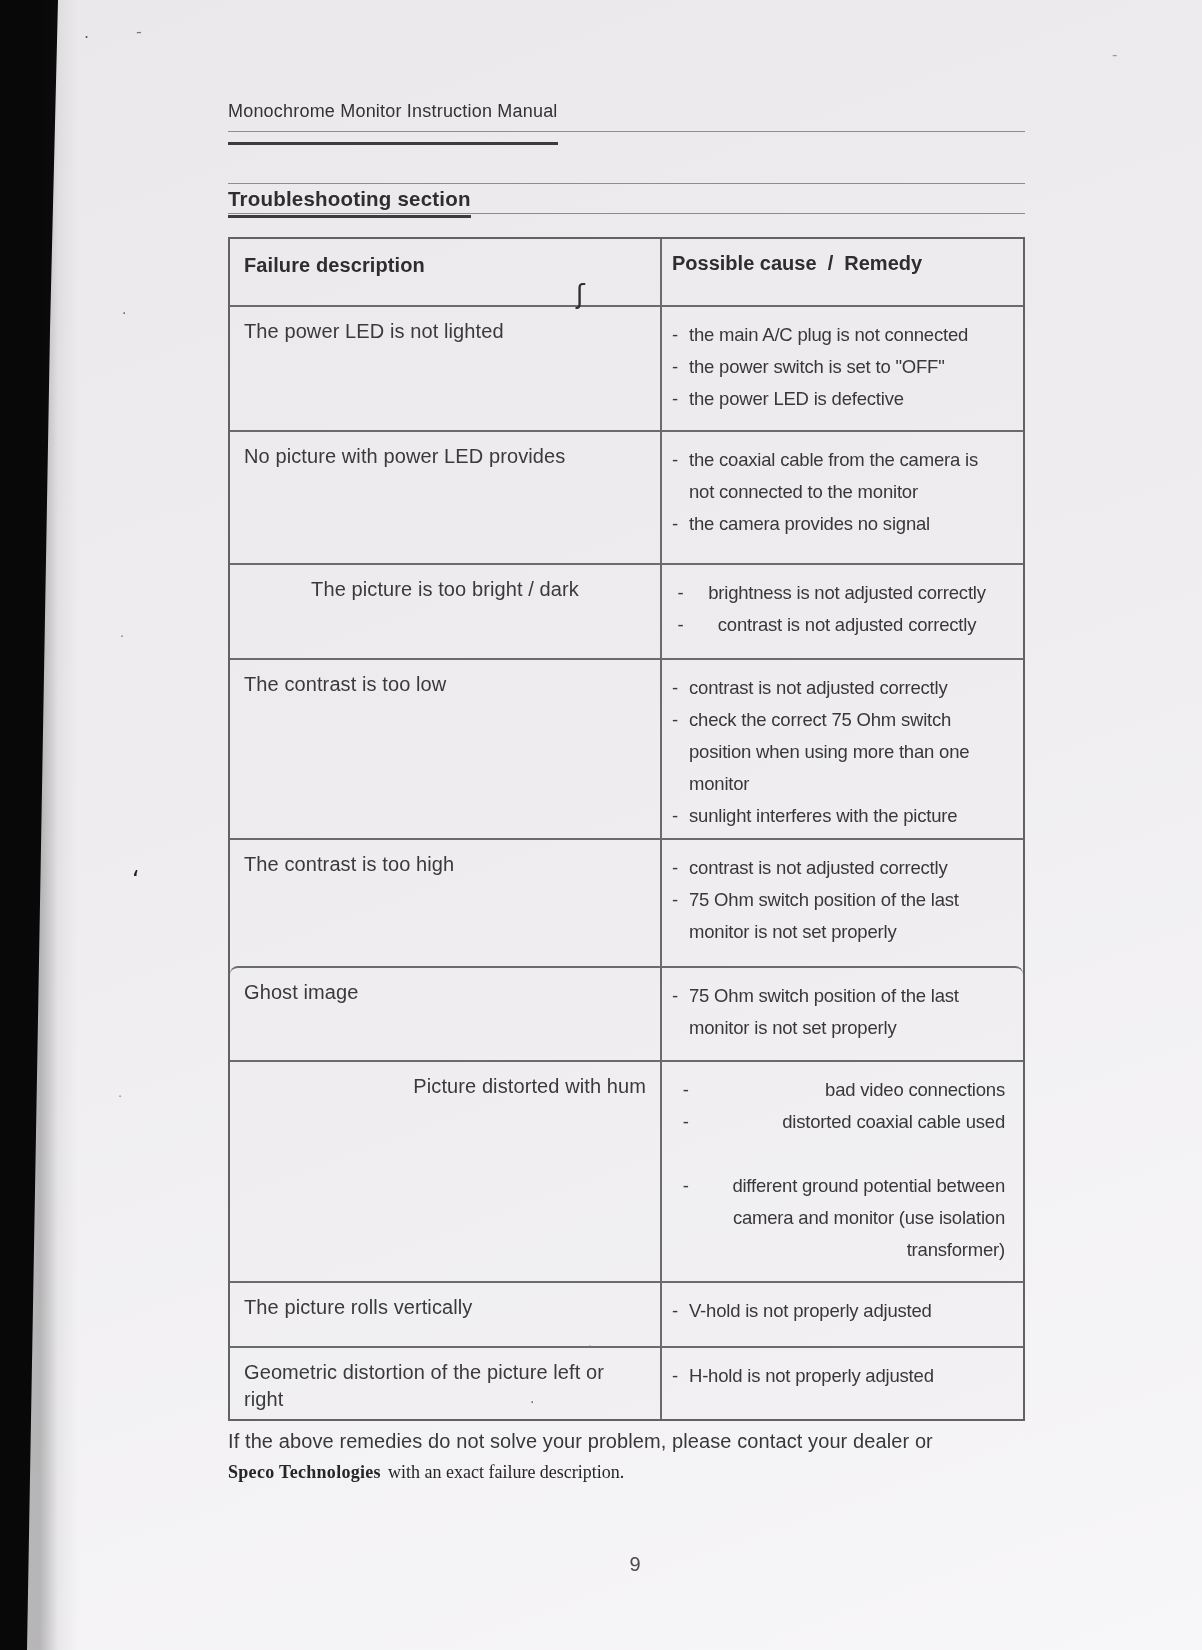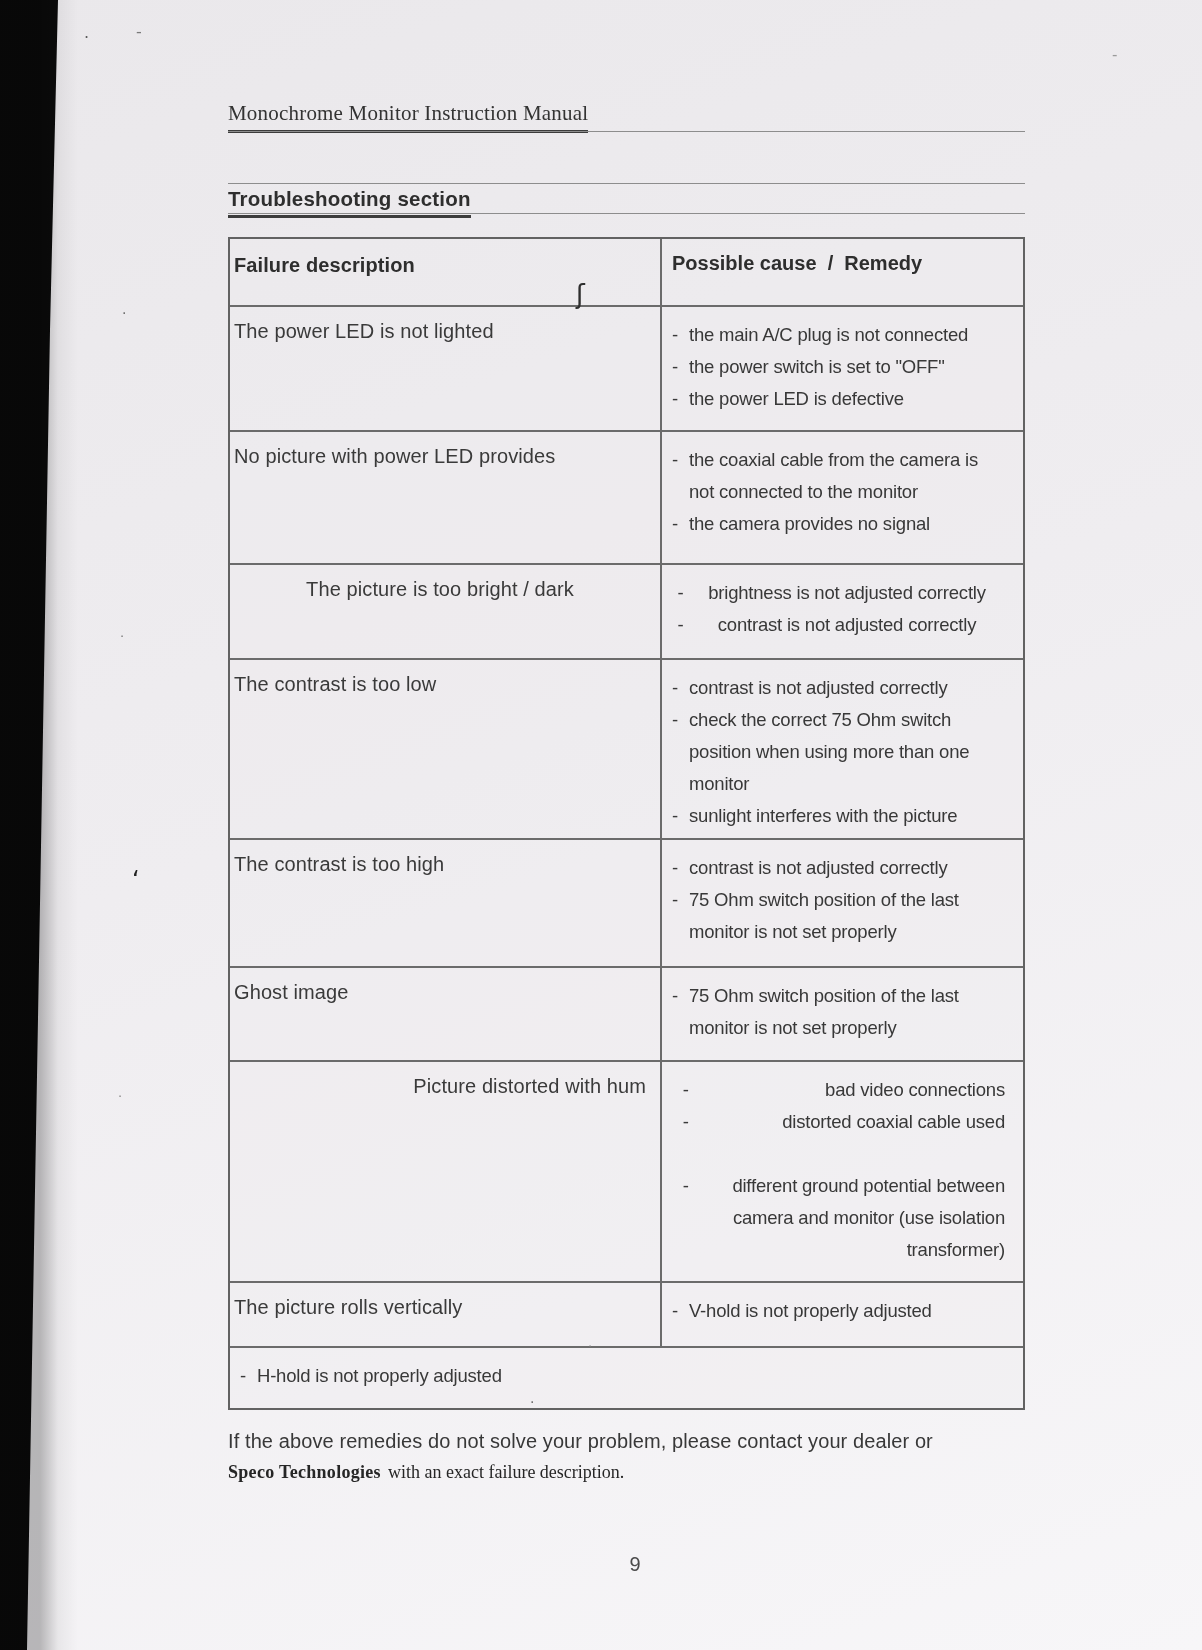--- a/index.html
+++ b/index.html
@@ -18,22 +18,22 @@
     background:#0b0b0b;
     clip-path:polygon(0 0,58px 0,50px 20%,27px 100%,0 100%);
   }
   .scan-band-glow{
     position:absolute;left:0;top:0;width:80px;height:1650px;
     background:linear-gradient(90deg,rgba(0,0,0,0.25) 40px,rgba(0,0,0,0.05) 58px,rgba(0,0,0,0) 78px);
     pointer-events:none;
   }
   .doc-header{position:absolute;left:228px;top:101px;width:797px;}
   .doc-title{
-    display:inline-block;font-size:21px;letter-spacing:.2px;
-    padding-bottom:4px;border-bottom:3.5px solid #3c3c3c;color:#333;font-family:Liberation Serif, serif;
+    display:inline-block;font-size:18px;letter-spacing:.2px;
+    padding-bottom:20px;border-bottom:3.5px solid #3c3c3c;color:#333;
   }
   .rule{position:absolute;left:228px;width:797px;height:0;}
   .rule-thin{border-top:1.5px solid #8d8d8d;}
   .rule-header{top:131px;}
   .rule-sec-top{top:183px;}
   .rule-sec-bottom{top:213px;}
   .sec-header{position:absolute;left:228px;top:187px;width:797px;}
   .sec-title{
     display:inline-block;font-weight:bold;font-size:20.5px;letter-spacing:.2px;
     padding-bottom:4px;border-bottom:3px solid #3c3c3c;color:#2e2e2e;
@@ -41,36 +41,36 @@
   .ts-table{
     position:absolute;left:228px;top:237px;width:797px;
     border:2px solid #626262;box-sizing:border-box;
     background:rgba(238,236,239,.35);
   }
   .t-row{display:flex;border-top:2px solid #6b6b6b;box-sizing:border-box;}
   .t-head{border-top:none;min-height:66px;}
   .t-cell{box-sizing:border-box;}
   .t-left{
     width:432px;flex:none;border-right:2px solid #6b6b6b;
-    padding:11px 14px 6px 4px;font-size:20px;line-height:1.35;letter-spacing:.1px;
+    padding:11px 14px 6px 14px;font-size:20px;line-height:1.35;letter-spacing:.1px;
   }
   .t-right{flex:1;padding:12px 18px 6px 10px;}
   .t-h{font-weight:bold;font-size:20px;color:#2e2e2e;padding-top:13px;}
   .pre{white-space:pre-wrap;}
   .rem-line{display:flex;align-items:flex-start;line-height:32px;}
   .rem-dash{flex:none;width:17px;font-size:18.5px;color:#3a3a3a;}
   .rem-text{flex:1;font-size:18.5px;letter-spacing:-0.2px;color:#383838;}
   .rem-gap{height:32px;}
   
   #t-body .t-row:nth-child(1){min-height:125px;}
   #t-body .t-row:nth-child(2){min-height:133px;}
   #t-body .t-row:nth-child(3){min-height:95px;text-align:center;}
   #t-body .t-row:nth-child(4){min-height:162px;}
   #t-body .t-row:nth-child(5){min-height:128px;}
-  #t-body .t-row:nth-child(6){min-height:94px;}
+  #t-body .t-row:nth-child(6){min-height:94px;border-radius:8px;}
   #t-body .t-row:nth-child(7){min-height:221px;text-align:right;}
   #t-body .t-row:nth-child(8){min-height:65px;}
   #t-body .t-row:nth-child(9){min-height:62px;}
   .foot-note{position:absolute;left:228px;top:1430px;width:800px;font-size:20px;letter-spacing:.1px;color:#383838;}
   .foot-brandline{position:absolute;left:228px;top:1462px;width:800px;font-family:"Liberation Serif", serif;font-size:18px;color:#262626;}
   .brand{font-weight:bold;margin-right:7px;letter-spacing:.3px;}
   .page-num{position:absolute;left:0;top:1553px;width:1270px;text-align:center;font-size:20px;color:#4a4a4a;}
   .speck{position:absolute;line-height:1;font-family:"DejaVu Sans", sans-serif;}
 </style>
 </head>
@@ -201,20 +201,21 @@
         <div class="t-row">
           <div class="t-cell t-left">The picture rolls vertically</div>
           <div class="t-cell t-right">
             <div class="rem-line">
               <span class="rem-dash">-</span>
               <span class="rem-text">V-hold is not properly adjusted</span>
             </div>
           </div>
         </div>
         <div class="t-row">
+          <div class="t-cell t-left">Geometric distortion of the picture left or right</div>
           <div class="t-cell t-right">
             <div class="rem-line">
               <span class="rem-dash">-</span>
               <span class="rem-text">H-hold is not properly adjusted</span>
             </div>
           </div>
         </div>
       </div>
   </div>
 

